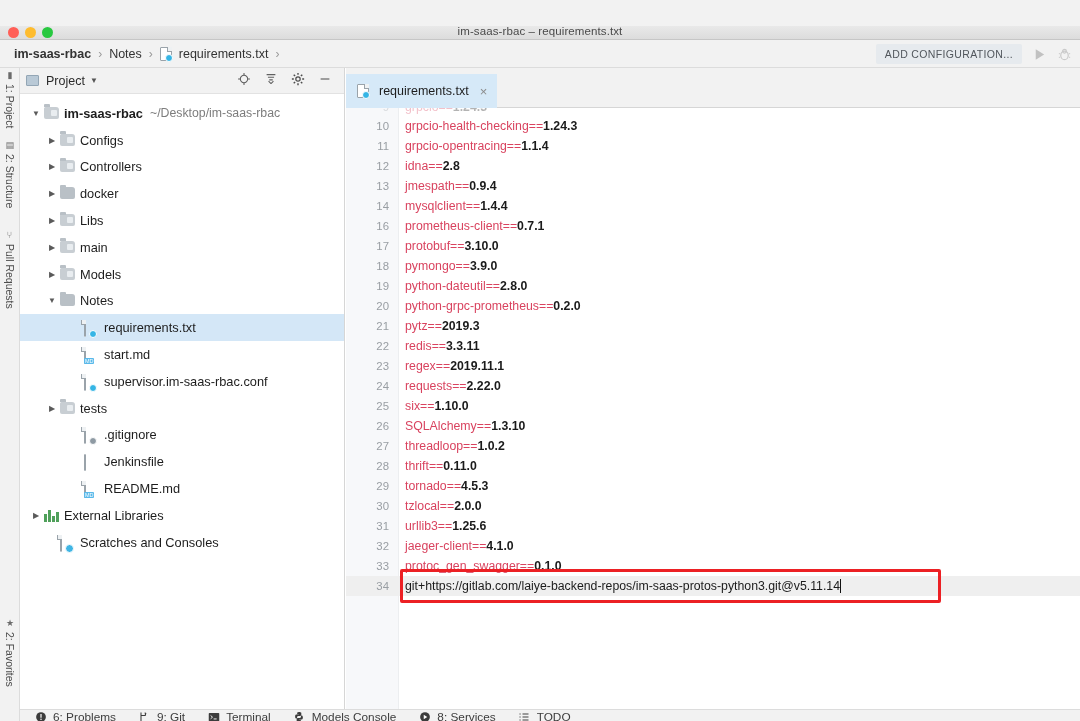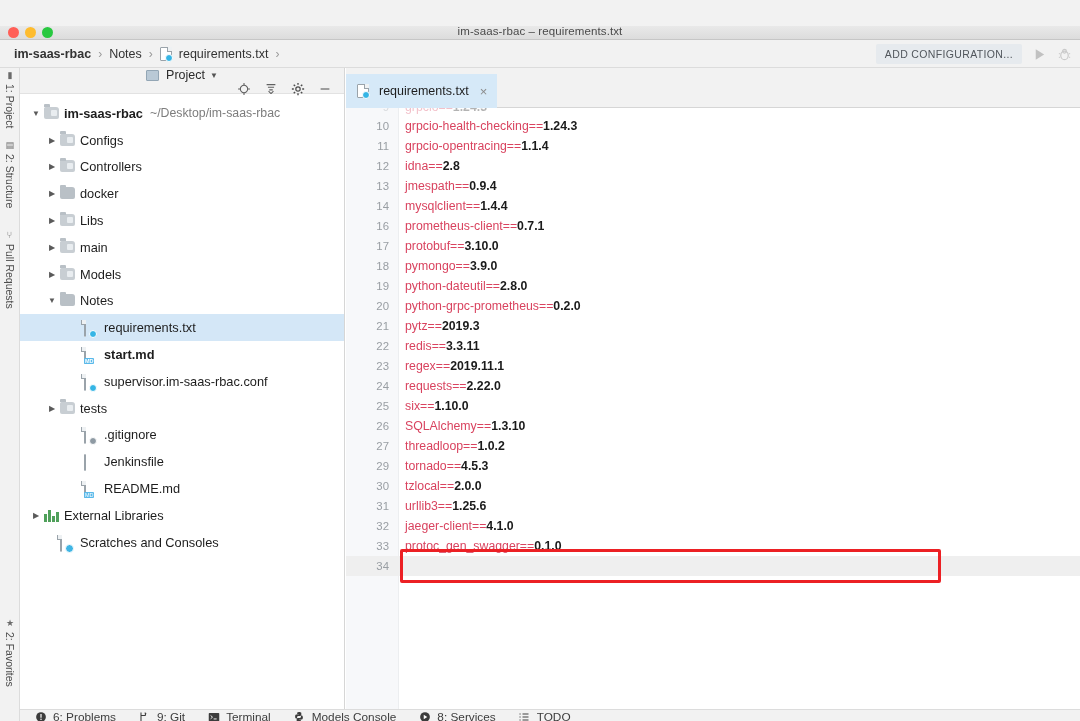--- a/index.html
+++ b/index.html
@@ -57,21 +57,21 @@
   }
   .vglyph { font-size:9px; color:#6b6b6b; }
 
   
   .panel {
     position:absolute; left:20px; top:42px; width:325px; height:641px;
     background:#fff; border-right:1px solid #d6d6d6;
   }
   .panel-head {
     height:26px; display:flex; align-items:center;
-    background:#f2f2f2; border-bottom:1px solid #e2e2e2; padding:0 6px;flex-direction:column;
+    background:#f2f2f2; border-bottom:1px solid #e2e2e2; padding:0 6px;
   }
   .panel-title { font-size:12.5px; color:#2b2b2b; display:flex; align-items:center; gap:5px; }
   .caret-sm { font-size:8px; color:#555; }
   .panel-tools { margin-left:auto; display:flex; align-items:center; gap:13px; padding-right:6px; }
 
   .tree { padding-top:6px; font-size:12.8px; color:#1d1d1d; }
   .row {
     height:26.8px; display:flex; align-items:center; padding-left:8px; white-space:nowrap;
   }
   .row.sel { background:#d4e7f7; }
@@ -347,21 +347,21 @@
           </span>
         <span class="nm">Notes</span>
       </div>
 
       <div class="row sel" style="padding-left:48px;">
         <span class="arrow none">▶</span>
         <span class="fi"><span class="doc"><span class="badge gear"></span></span></span>
         <span class="nm">requirements.txt</span>
       </div>
 
-      <div class="row" style="padding-left:48px;font-weight:bold;">
+      <div class="row" style="padding-left:48px;">
         <span class="arrow none">▶</span>
         <span class="fi"><span class="doc"><span class="mdtag">MD</span></span></span>
         <span class="nm">start.md</span>
       </div>
 
       <div class="row" style="padding-left:48px;">
         <span class="arrow none">▶</span>
         <span class="fi"><span class="doc"><span class="badge gear"></span></span></span>
         <span class="nm">supervisor.im-saas-rbac.conf</span>
       </div>
@@ -501,20 +501,24 @@
         </div>
         <div class="ln">
           <span class="num">26</span>
           <span class="txt"><span class="pkg">SQLAlchemy==</span><span class="ver">1.3.10</span></span>
         </div>
         <div class="ln">
           <span class="num">27</span>
           <span class="txt"><span class="pkg">threadloop==</span><span class="ver">1.0.2</span></span>
         </div>
         <div class="ln">
+          <span class="num">28</span>
+          <span class="txt"><span class="pkg">thrift==</span><span class="ver">0.11.0</span></span>
+        </div>
+        <div class="ln">
           <span class="num">29</span>
           <span class="txt"><span class="pkg">tornado==</span><span class="ver">4.5.3</span></span>
         </div>
         <div class="ln">
           <span class="num">30</span>
           <span class="txt"><span class="pkg">tzlocal==</span><span class="ver">2.0.0</span></span>
         </div>
         <div class="ln">
           <span class="num">31</span>
           <span class="txt"><span class="pkg">urllib3==</span><span class="ver">1.25.6</span></span>
@@ -523,20 +527,21 @@
           <span class="num">32</span>
           <span class="txt"><span class="pkg">jaeger-client==</span><span class="ver">4.1.0</span></span>
         </div>
         <div class="ln">
           <span class="num">33</span>
           <span class="txt"><span class="pkg">protoc_gen_swagger==</span><span class="ver">0.1.0</span></span>
         </div>
 
         <div class="ln hl">
           <span class="num">34</span>
+          <span class="txt"><span>git+https://gitlab.com/laiye-backend-repos/im-saas-protos-python3.git@v5.11.14</span><span class="caret"></span></span>
           <span class="annobox"></span>
         </div>
 
       </div>
     </div>
   </div>
 
   <div class="statusbar">
     <span class="sb">
       <span class="sb-ic">

